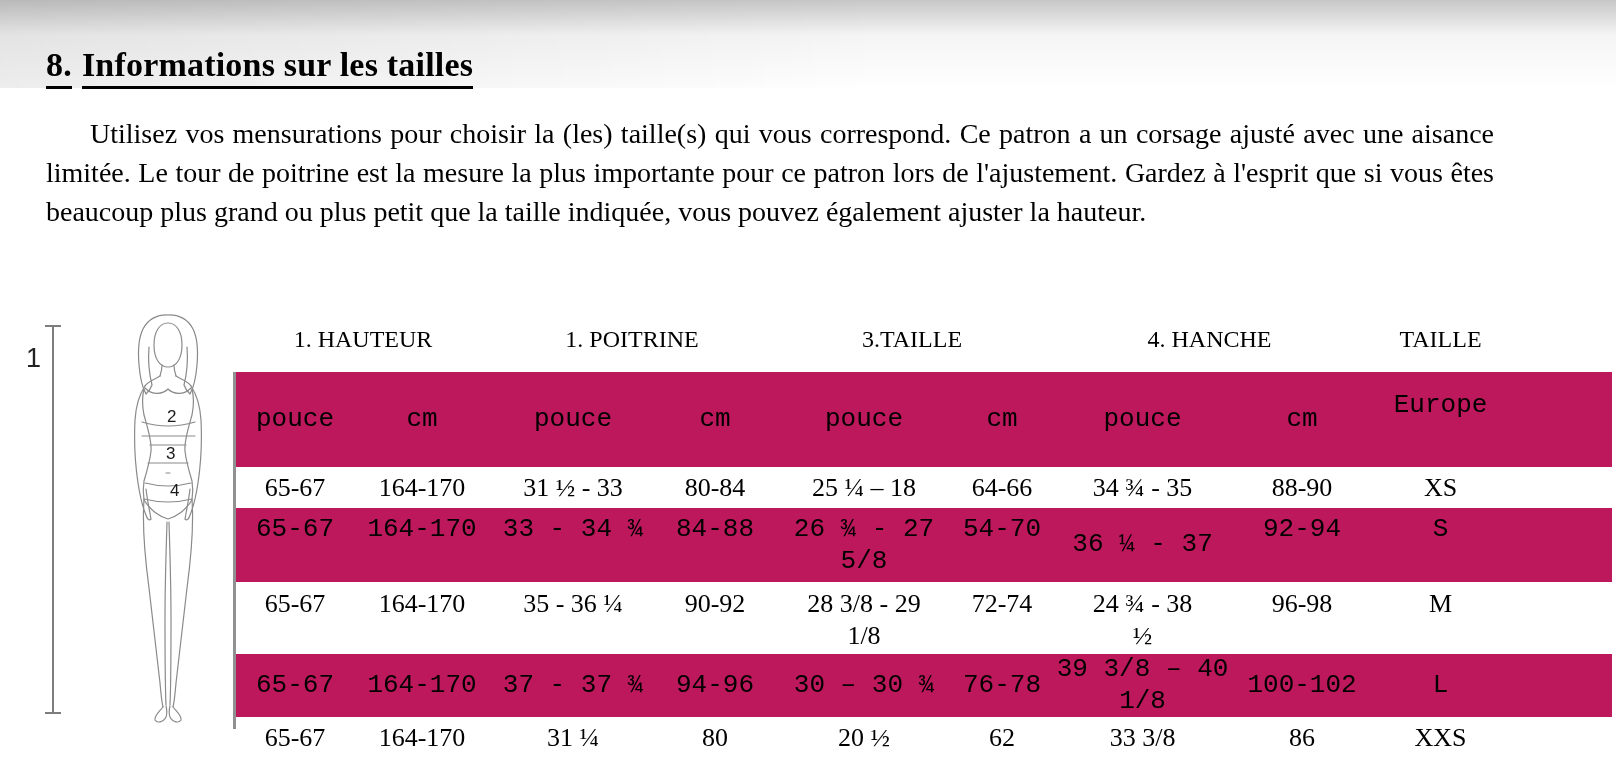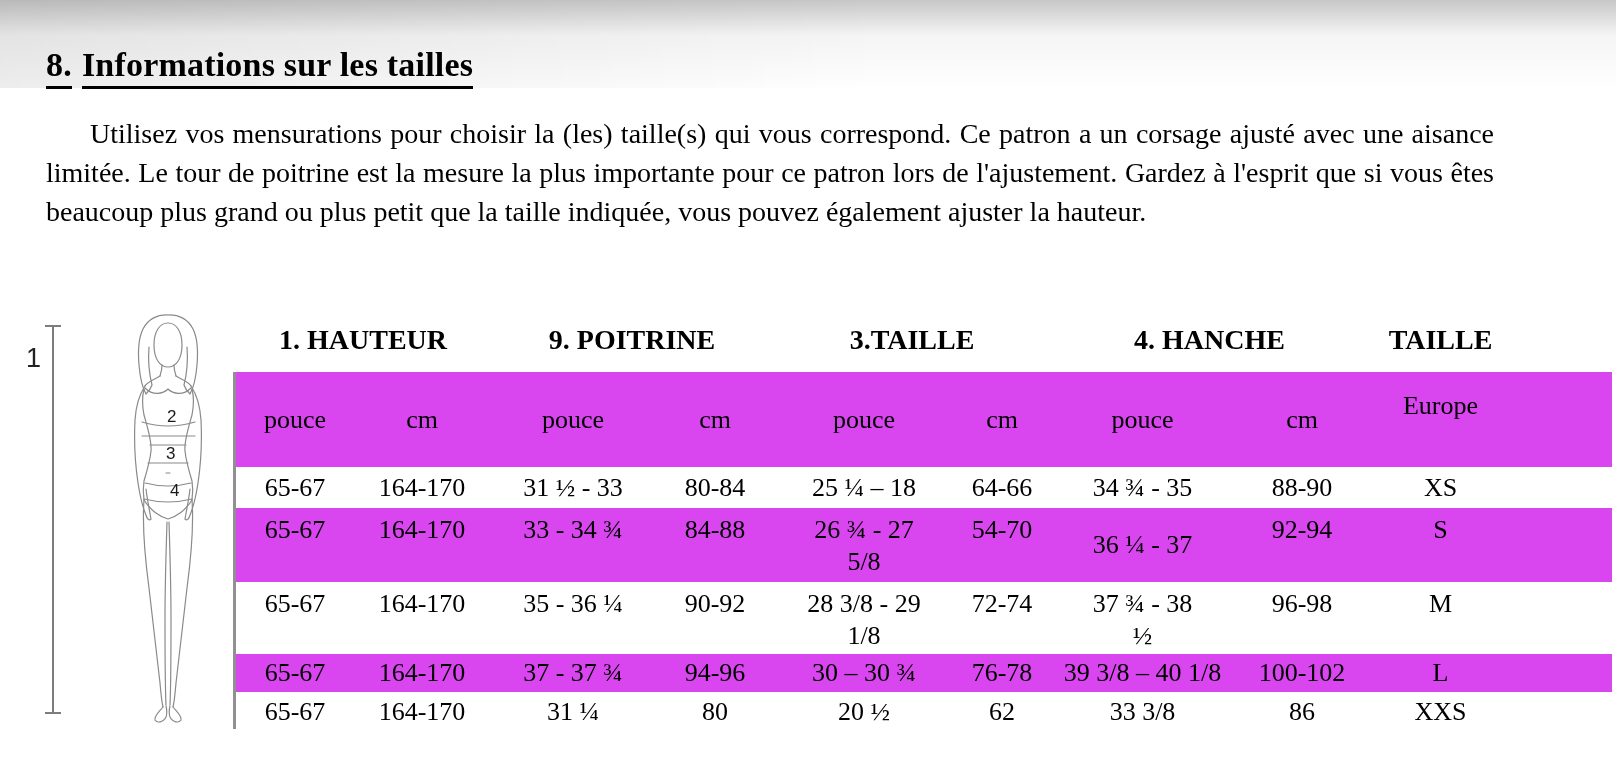--- a/index.html
+++ b/index.html
@@ -24,24 +24,24 @@
   .figure{position:absolute;left:20px;top:303px;width:230px;height:430px;}
   .fig-num{font-family:"Liberation Sans",sans-serif;font-size:27px;fill:#222;}
   .band-num{font-family:"Liberation Sans",sans-serif;font-size:17px;fill:#1a1a1a;}
   
   .table-left-rule{position:absolute;left:233px;top:372px;width:3px;height:357px;background:#909090;}
   table.sizes{position:absolute;left:236px;top:308px;width:1376px;border-collapse:collapse;table-layout:fixed;}
   .sizes th,.sizes td{
     padding:0;margin:0;text-align:center;vertical-align:middle;
     font-weight:normal;font-size:26px;white-space:pre-line;line-height:1.22;
   }
-  .group-row th{font-weight:bold;font-size:28px;height:64px;}
+  .group-row th{font-weight:normal;font-size:24px;height:64px;}
   .unit-row td{height:68px;}
   .unit-row td.euro{padding-bottom:27px;}
-  tr.gray{background:#d946ef;}
+  tr.gray{background:#be185d;font-family:Liberation Mono, monospace;}
   .r-xs  td{height:41px;}
   .r-s   td{height:68px;vertical-align:top;padding-top:6px;}
   .r-s   td.vmid{vertical-align:middle;padding-top:0;}
   .r-m   td{height:66px;vertical-align:top;padding-top:6px;}
   .r-l   td{height:38px;}
   .r-xxs td{height:40px;}
 </style>
 </head>
 <body>
 
@@ -115,21 +115,21 @@
     <col style="width:180px">
       <col style="width:96px">
       <col style="width:185px">
       <col style="width:134px">
     <col style="width:143px">
       <col style="width:100px">
   </colgroup>
   <thead>
     <tr class="group-row">
       <th colspan="2">1. HAUTEUR</th>
-      <th colspan="2">9. POITRINE</th>
+      <th colspan="2">1. POITRINE</th>
       <th colspan="2">3.TAILLE</th>
       <th colspan="2">4. HANCHE</th>
       <th>TAILLE</th>
       <th></th>
     </tr>
     <tr class="unit-row gray">
       <td>pouce</td>
       <td>cm</td>
       <td>pouce</td>
       <td>cm</td>
@@ -168,21 +168,21 @@
       <td></td>
     </tr>
     <tr class="r-m">
       <td>65-67</td>
       <td>164-170</td>
       <td>35 - 36 ¼</td>
       <td>90-92</td>
       <td>28 3/8 - 29
 1/8</td>
       <td>72-74</td>
-      <td>37 ¾  -  38
+      <td>24 ¾  -  38
 ½</td>
       <td>96-98</td>
       <td>M</td>
       <td></td>
     </tr>
     <tr class="r-l gray">
       <td>65-67</td>
       <td>164-170</td>
       <td>37 - 37 ¾</td>
       <td>94-96</td>

